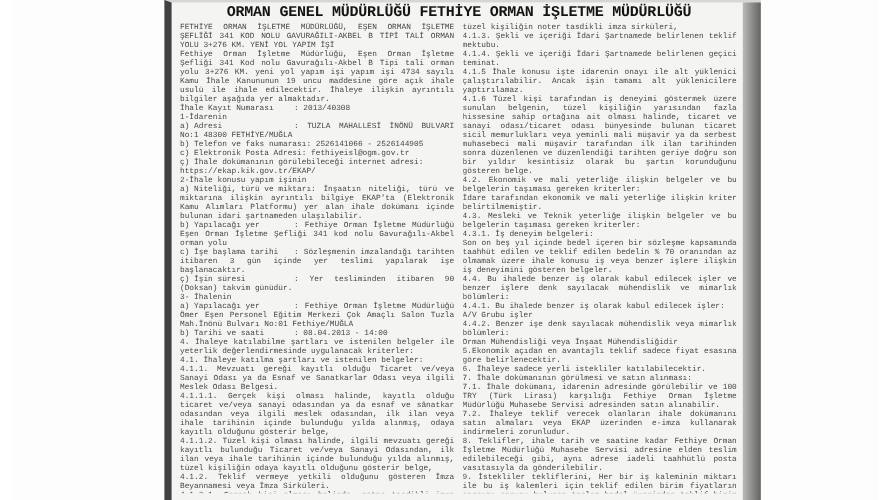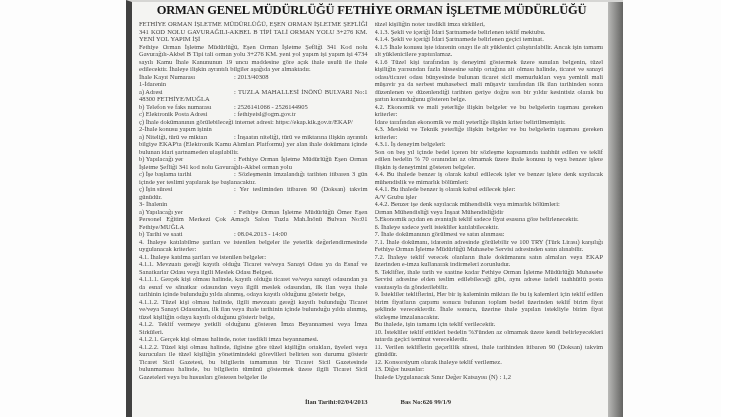--- a/index.html
+++ b/index.html
@@ -1,18 +1,18 @@
 <!DOCTYPE html>
 <html><head>
 <meta charset="utf-8">
 <style>
   html,body{margin:0;padding:0;background:#ffffff;}
   #screen{
     position:relative;width:721px;height:417px;overflow:hidden;
-    background:#fdfdfd;font-family:Liberation Serif, serif;
+    background:#fdfdfd;font-family:Liberation Mono, monospace;margin-left:11px;
   }
   .page{
     position:absolute;left:126px;top:0;width:497px;height:417px;
     background:#f4f4f2;border-left:6px solid #414141;border-top:2px solid #d6d6d4;
     box-sizing:border-box;
   }
   .scan-shadow{
     position:absolute;right:0;top:0;bottom:0;width:15px;
     background:linear-gradient(to right,#b9b9b7,#636361);
   }

